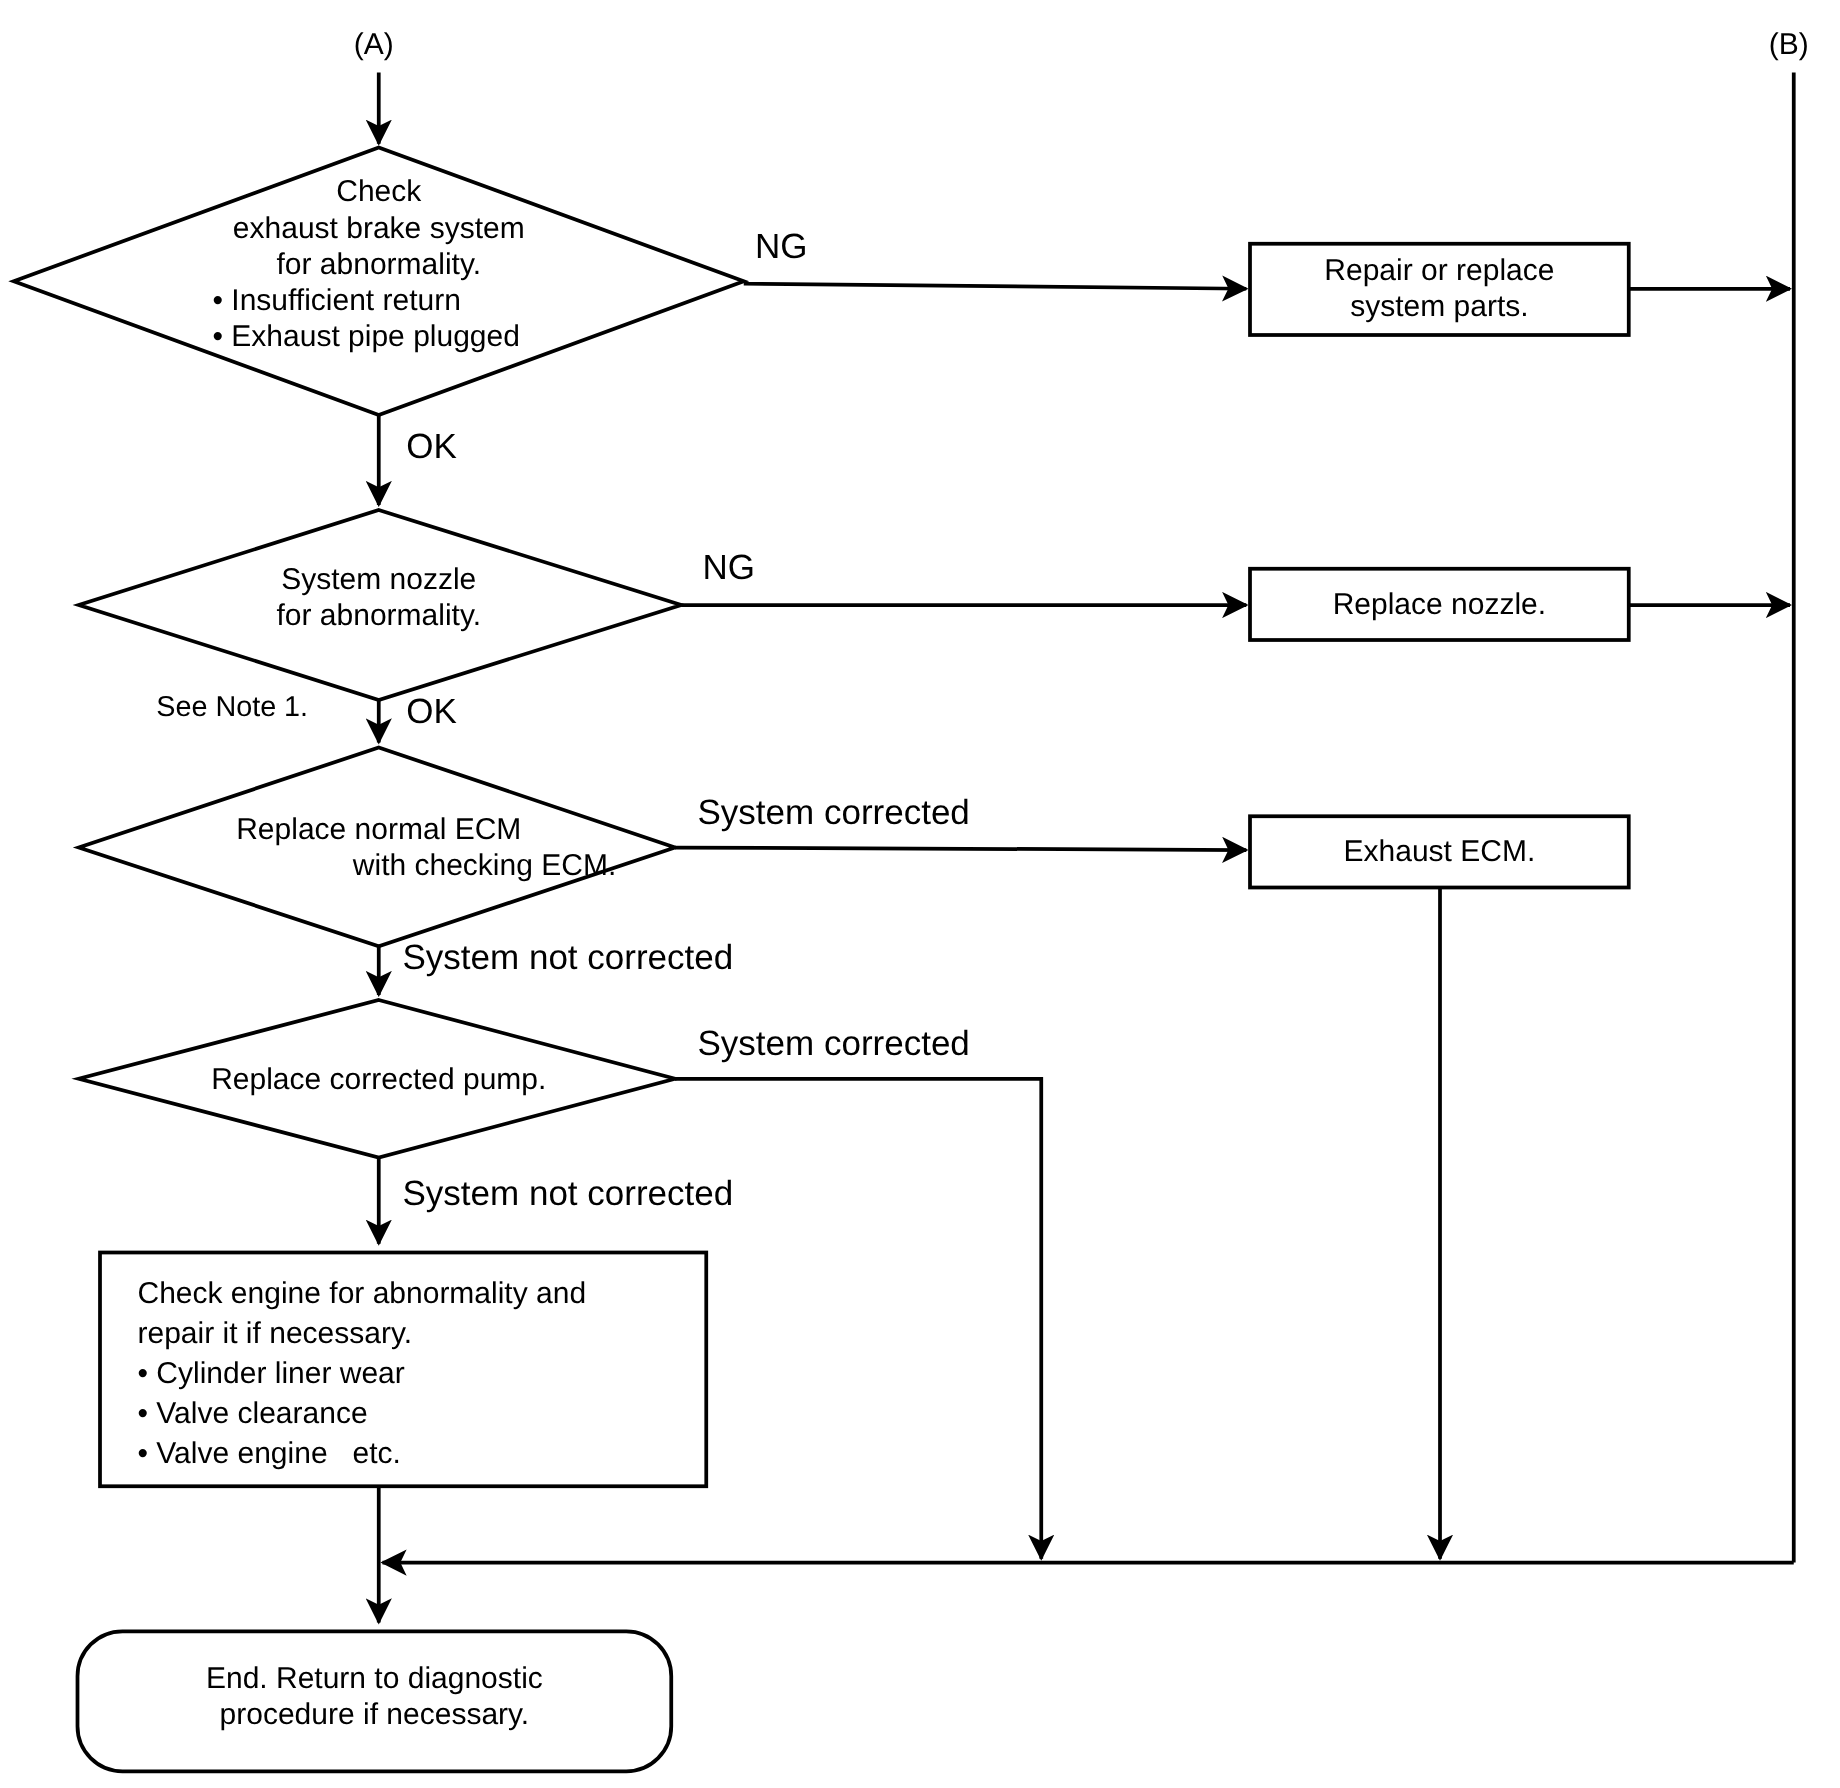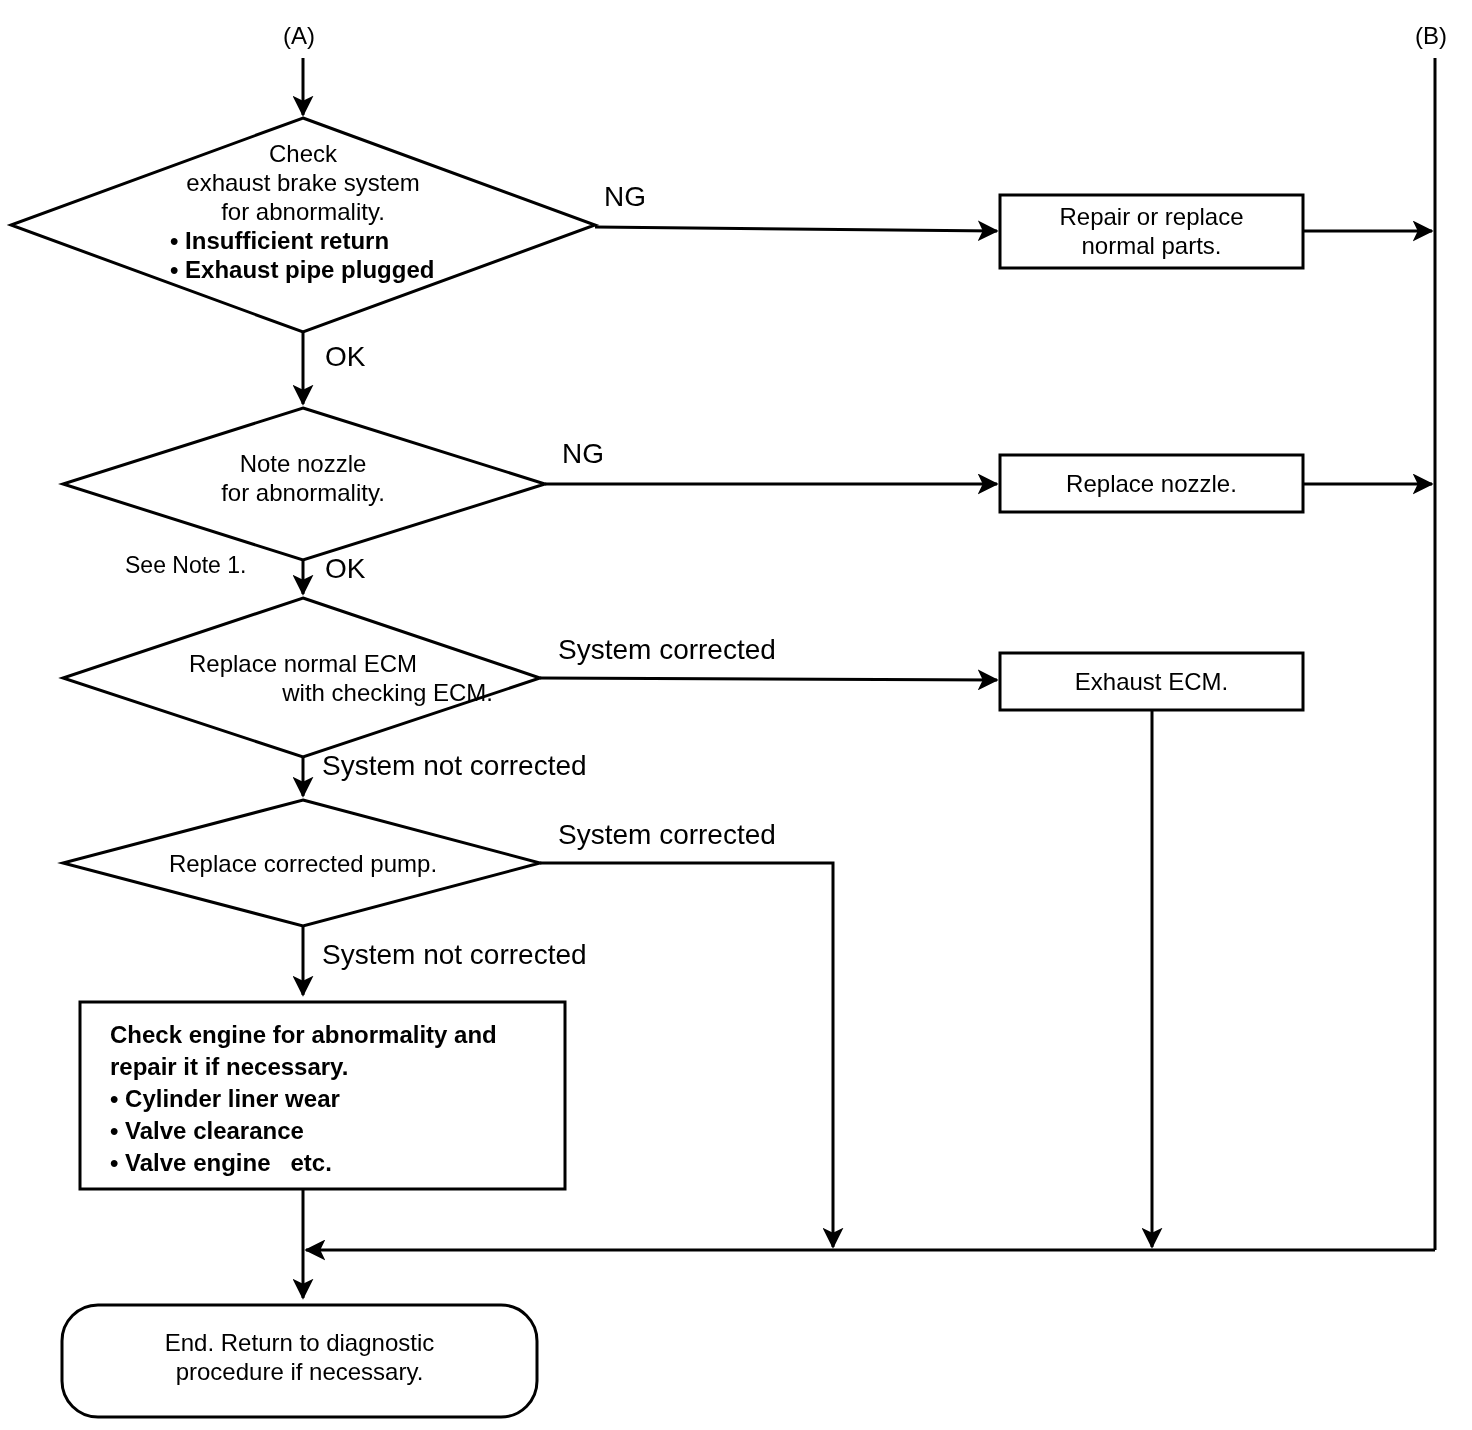--- a/index.html
+++ b/index.html
@@ -40,21 +40,20 @@
   .branch-label {
     font-size: 28px;
   }
   .node-text {
     font-size: 24px;
     text-align: center;
   }
   .node-text-left {
     font-size: 24px;
     text-align: left;
-    font-weight: bold;
   }
   .box-text {
     font-size: 24px;
     text-align: center;
   }
   .note-label {
     font-size: 23px;
   }
 </style>
 </head>
@@ -125,23 +124,23 @@
   <div class="lbl node-text" style="left:103px; top:140px; width:400px;">Check</div>
   <div class="lbl node-text" style="left:103px; top:169px; width:400px;">exhaust brake system</div>
   <div class="lbl node-text" style="left:103px; top:198px; width:400px;">for abnormality.</div>
   <div class="lbl node-text-left" style="left:170px; top:227px;">• Insufficient return</div>
   <div class="lbl node-text-left" style="left:170px; top:256px;">• Exhaust pipe plugged</div>
 
   <div class="lbl branch-label" style="left:604px; top:180px;">NG</div>
   <div class="lbl branch-label" style="left:325px; top:340px;">OK</div>
 
   <div class="lbl box-text" style="left:1000px; top:203px; width:303px;">Repair or replace</div>
-  <div class="lbl box-text" style="left:1000px; top:232px; width:303px;">normal parts.</div>
+  <div class="lbl box-text" style="left:1000px; top:232px; width:303px;">system parts.</div>
 
-  <div class="lbl node-text" style="left:133px; top:450px; width:340px;">Note nozzle</div>
+  <div class="lbl node-text" style="left:133px; top:450px; width:340px;">System nozzle</div>
   <div class="lbl node-text" style="left:133px; top:479px; width:340px;">for abnormality.</div>
 
   <div class="lbl branch-label" style="left:562px; top:437px;">NG</div>
   <div class="lbl branch-label" style="left:325px; top:552px;">OK</div>
   <div class="lbl note-label" style="left:125px; top:552px;">See Note 1.</div>
 
   <div class="lbl node-text" style="left:113px; top:650px; width:380px;">Replace normal ECM</div>
 
   <div class="lbl box-text" style="left:1000px; top:470px; width:303px;">Replace nozzle.</div>
   <div class="lbl node-text" style="left:113px; top:679px; width:380px;text-align:right;">with checking ECM.</div>

